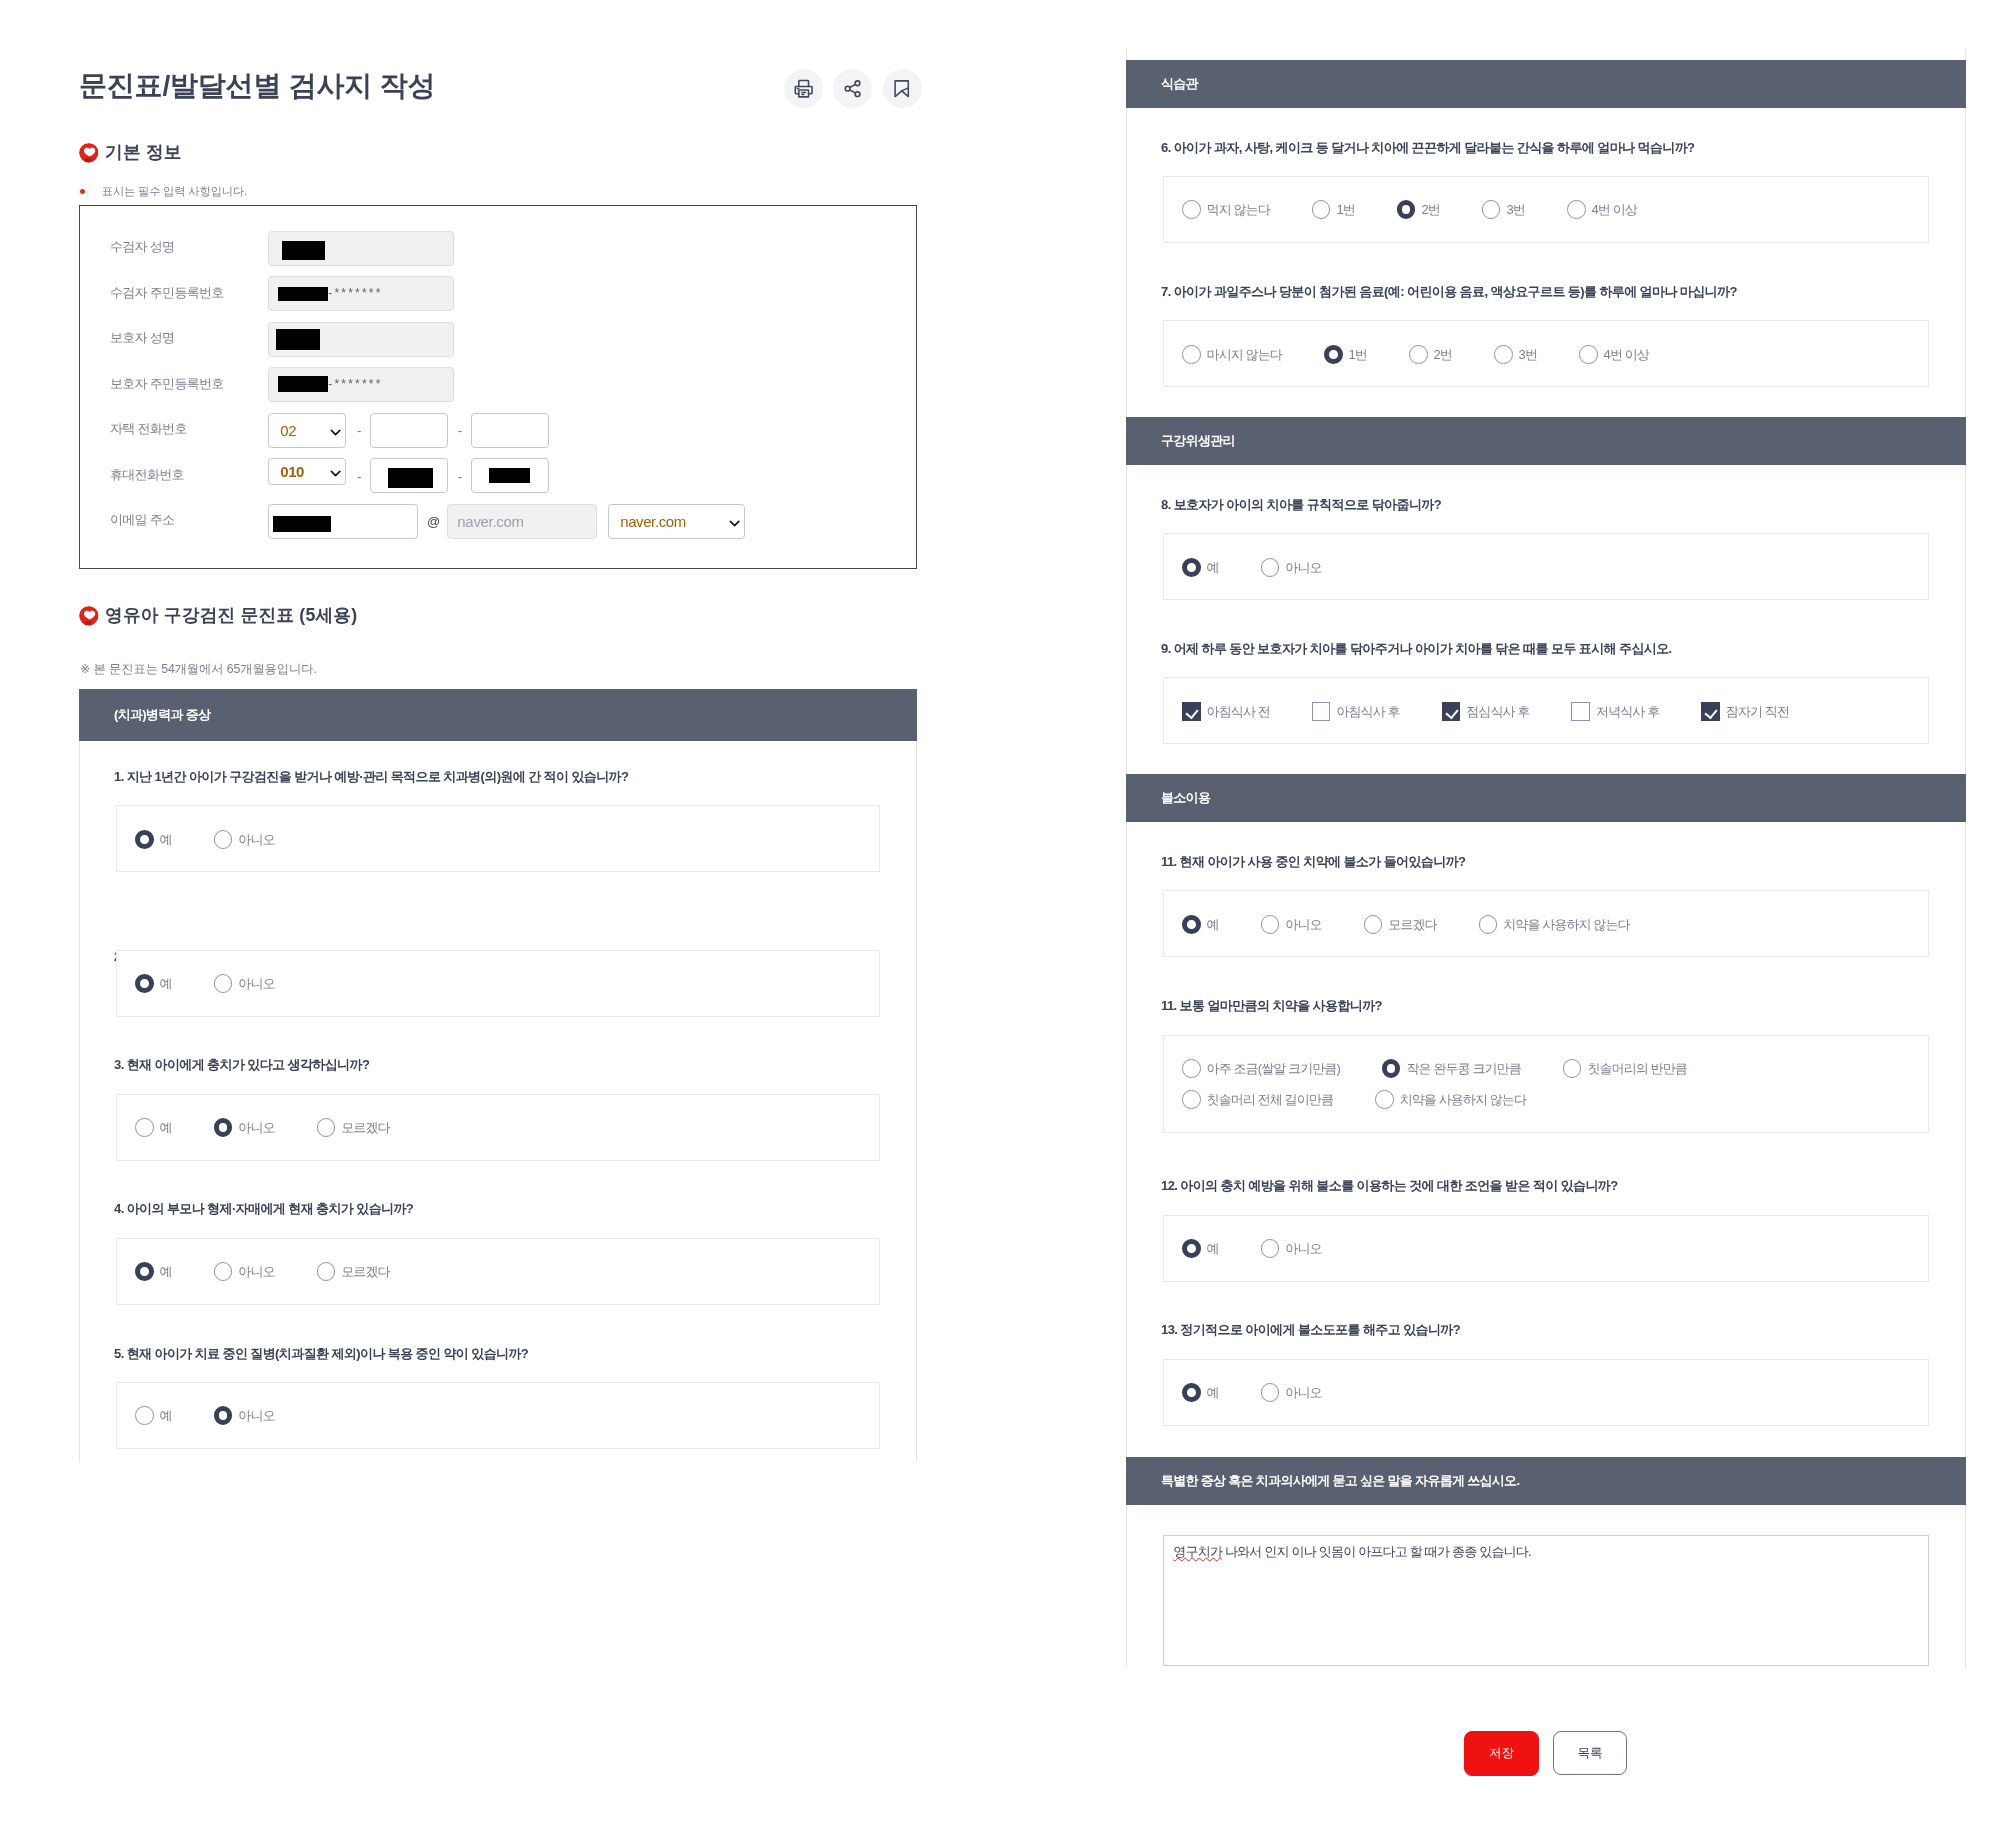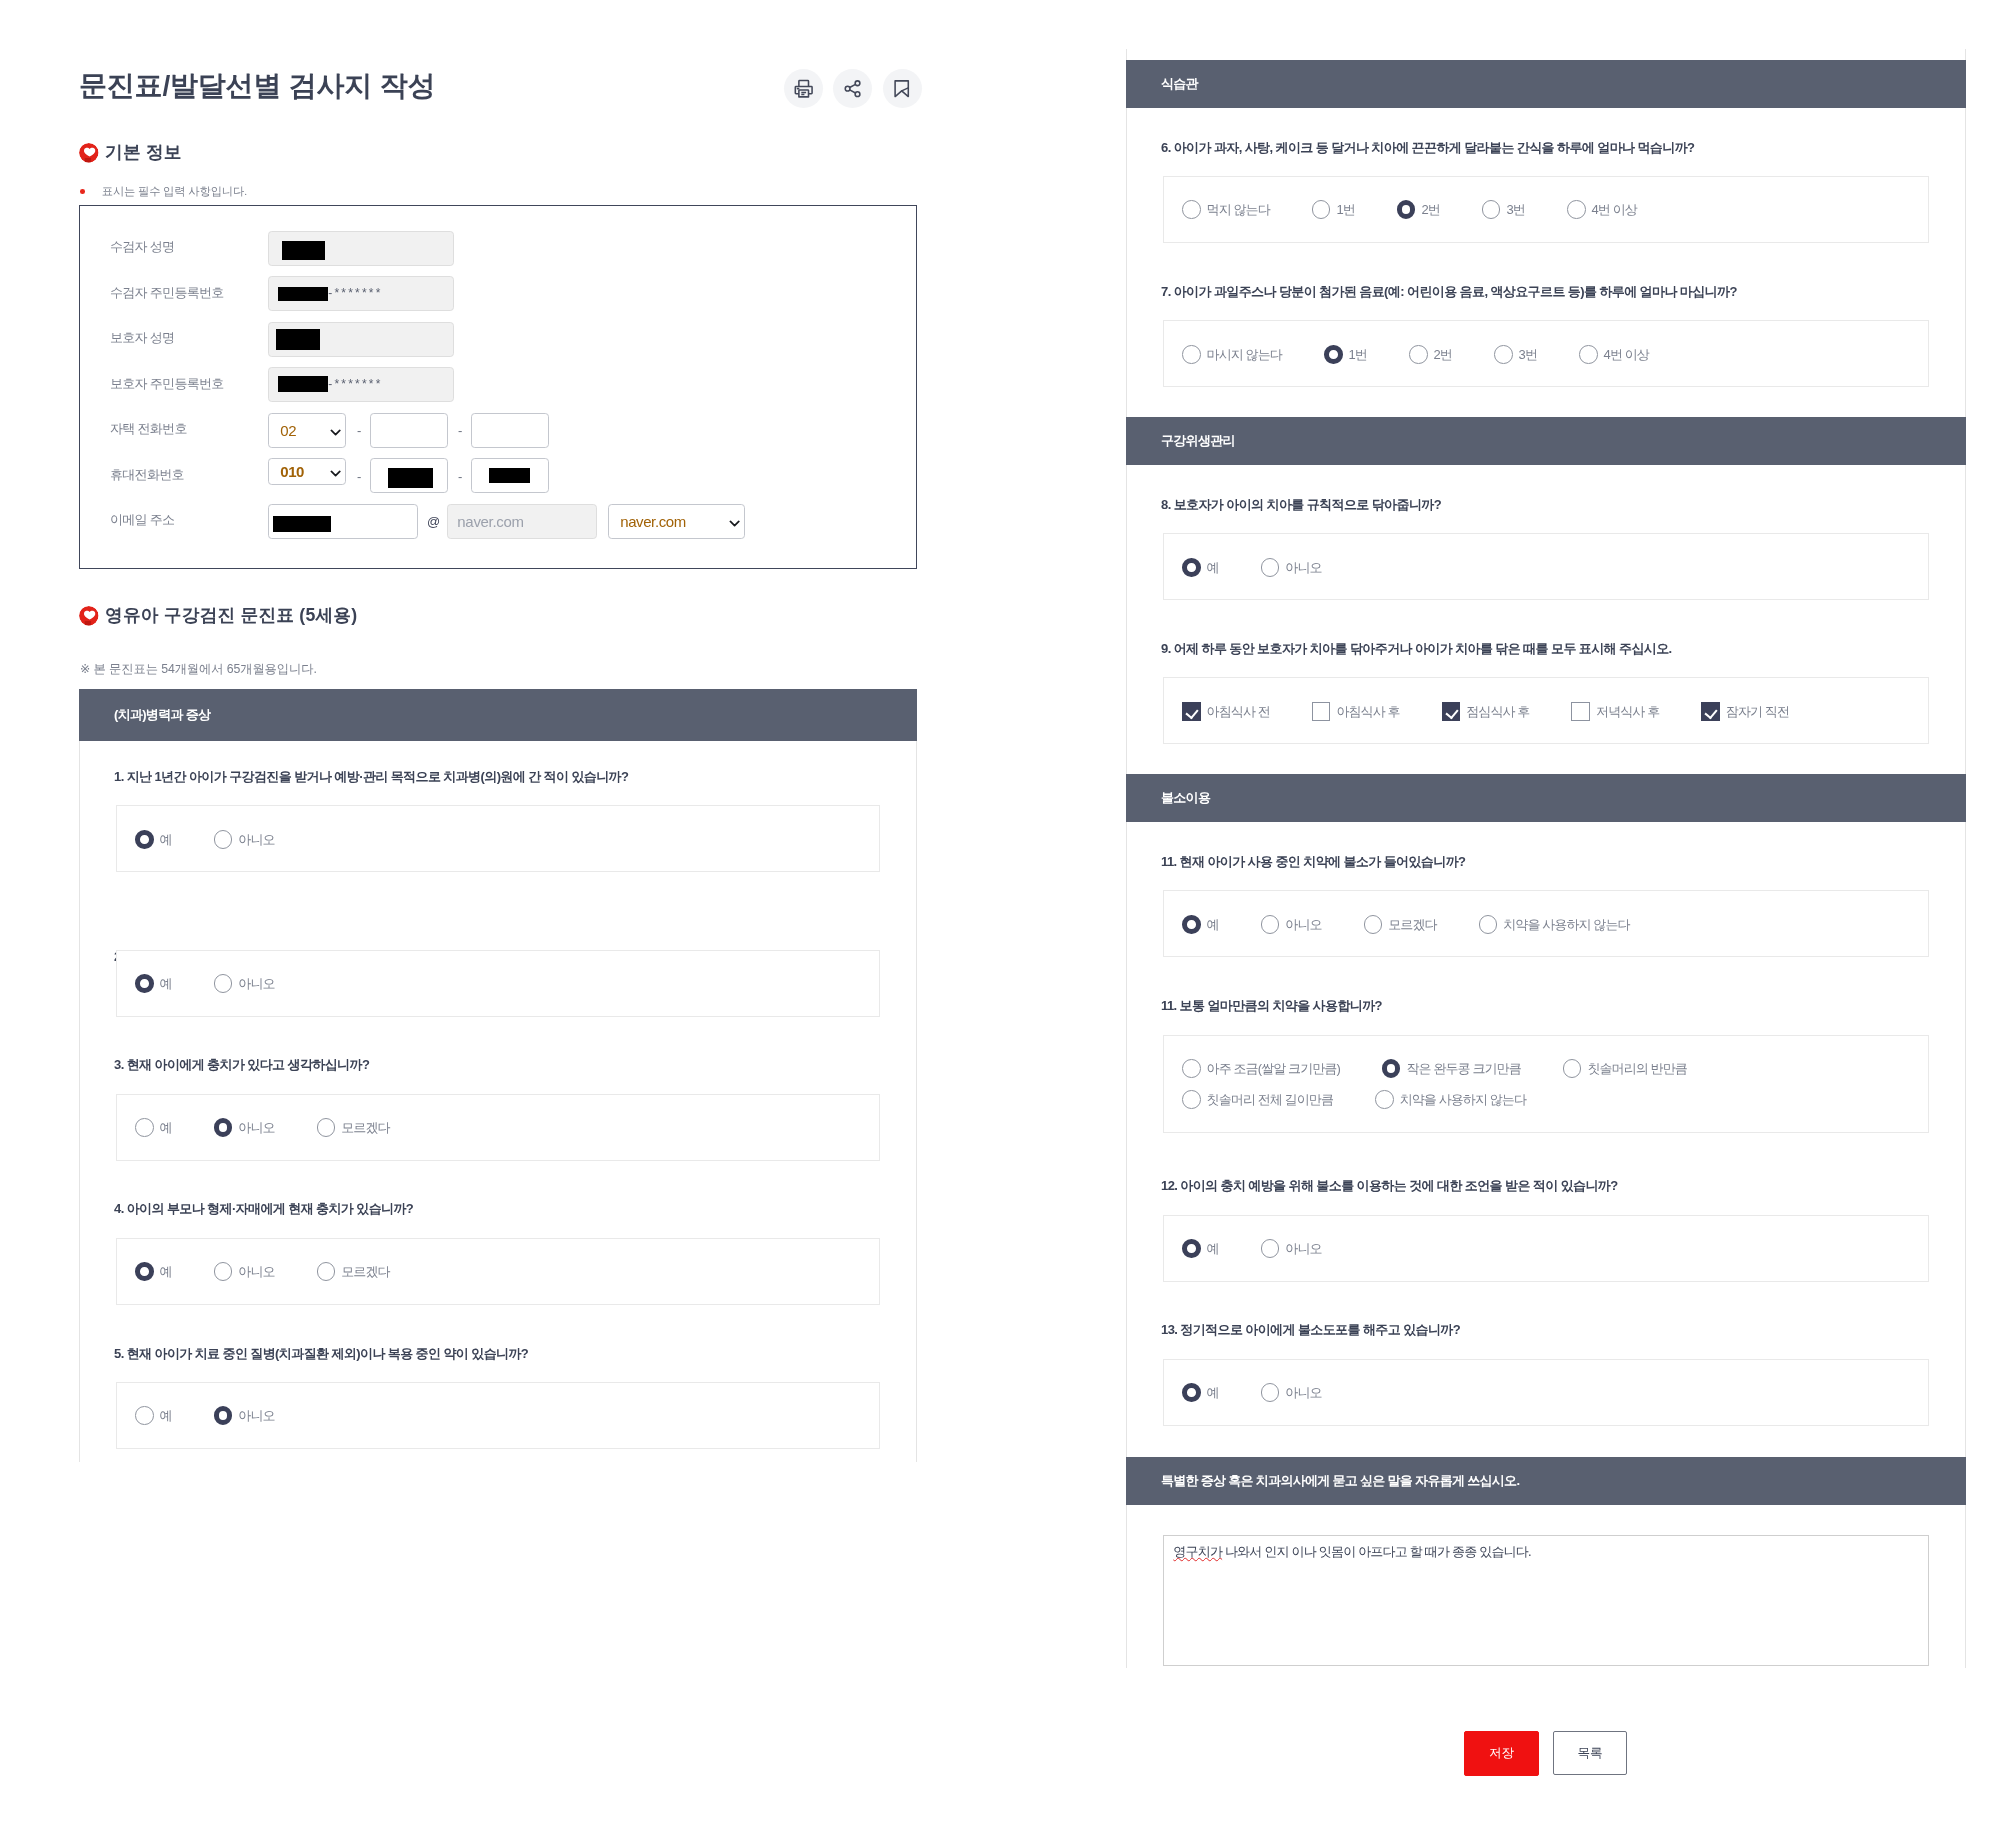--- a/index.html
+++ b/index.html
@@ -61,21 +61,21 @@
 .chk.on:after{content:"";position:absolute;left:5.2px;top:3.6px;width:6px;height:9px;
   border:solid #fff;border-width:0 2.1px 2.1px 0;transform:rotate(40deg);}
 
 .ta{position:absolute;box-sizing:border-box;border:0.9px solid #cfcfcf;background:#fff;
   font-size:13px;color:#3b4255;letter-spacing:-0.8px;padding:0;line-height:13px;}
 .ta .txt{position:absolute;left:9.3px;top:9.3px;white-space:nowrap;}
 .sq{text-decoration:underline;text-decoration-style:wavy;text-decoration-color:#e02a2a;
   text-decoration-thickness:0.9px;text-underline-offset:1.4px;}
 
 .btn{position:absolute;box-sizing:border-box;display:flex;align-items:center;
-  justify-content:center;font-size:12.6px;letter-spacing:-0.2px;border-radius:2px;cursor:pointer;
+  justify-content:center;font-size:12.6px;letter-spacing:-0.2px;border-radius:8px;cursor:pointer;
   font-family:Liberation Sans, sans-serif;}
 .btn.save{background:#f01111;color:#fff;border:0.9px solid #f01111;}
 .btn.list{background:#fff;color:#3b4255;border:0.9px solid #6f7480;}
 
 </style>
 </head>
 <body>
 
 <div class="root">
 <h1 class="page-title">문진표/발달선별 검사지 작성</h1>

